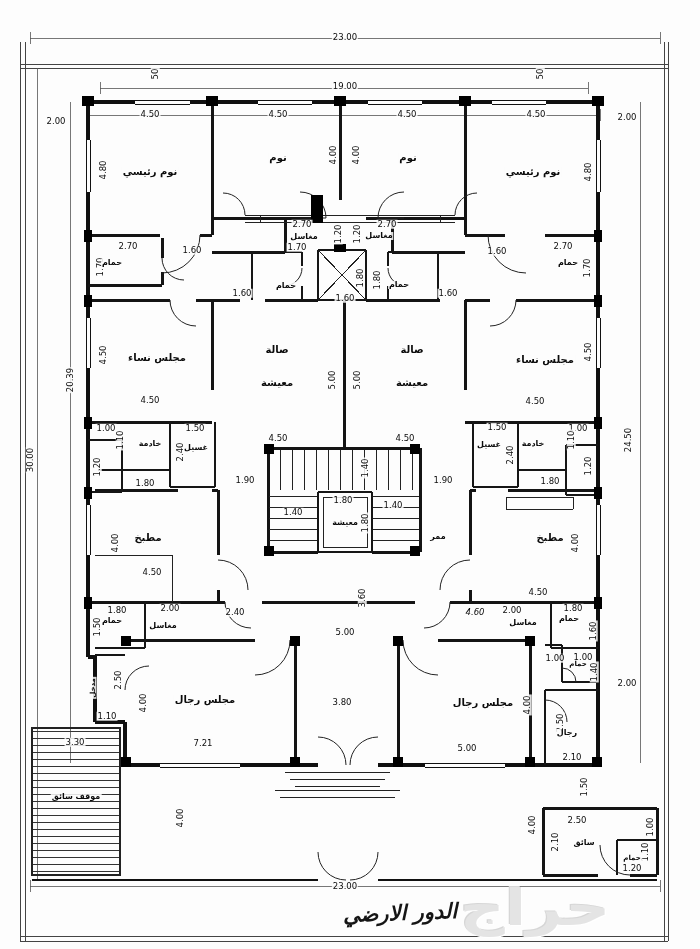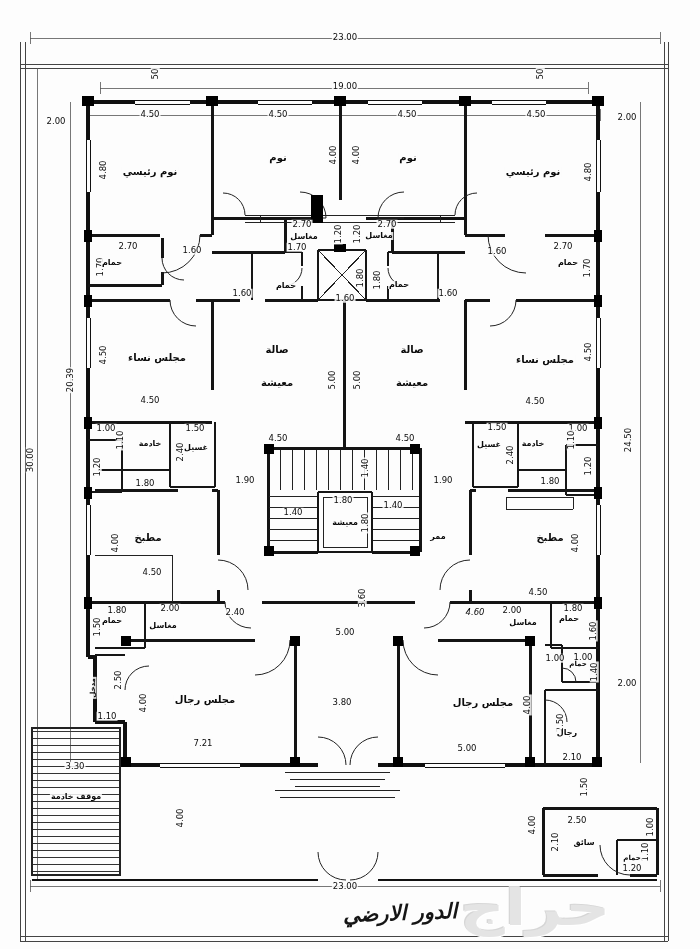--- a/index.html
+++ b/index.html
@@ -272,21 +272,21 @@
       <span class="lbl dim" dir="rtl" style="left: 107px; top: 716px;">1.10</span>
       <span class="lbl dim rot" dir="rtl" style="left: 143px; top: 703px;">4.00</span>
       <span class="lbl dim" dir="rtl" style="left: 203px; top: 743px;">7.21</span>
       <span class="lbl dim" dir="rtl" style="left: 555px; top: 658px;">1.00</span>
       <span class="lbl dim" dir="rtl" style="left: 583px; top: 657px;">1.00</span>
       <span class="lbl dim rot" dir="rtl" style="left: 594px; top: 672px;">1.40</span>
       <span class="lbl dim rot" dir="rtl" style="left: 527px; top: 705px;">4.00</span>
       <span class="lbl dim" dir="rtl" style="left: 467px; top: 748px;">5.00</span>
       <span class="lbl dim rot" dir="rtl" style="left: 560px; top: 723px;">2.50</span>
       <span class="lbl dim" dir="rtl" style="left: 572px; top: 757px;">2.10</span>
-      <span class="lbl dim" dir="rtl" style="left: 75px; top: 742px; margin-top: 24px;">3.30</span>
+      <span class="lbl dim" dir="rtl" style="left: 75px; top: 742px;">3.30</span>
       <span class="lbl dim rot" dir="rtl" style="left: 180px; top: 818px;">4.00</span>
       <span class="lbl dim rot" dir="rtl" style="left: 584px; top: 787px;">1.50</span>
       <span class="lbl dim rot" dir="rtl" style="left: 532px; top: 825px;">4.00</span>
       <span class="lbl dim" dir="rtl" style="left: 577px; top: 820px;">2.50</span>
       <span class="lbl dim rot" dir="rtl" style="left: 555px; top: 842px;">2.10</span>
       <span class="lbl dim rot" dir="rtl" style="left: 650px; top: 827px;">1.00</span>
       <span class="lbl dim rot" dir="rtl" style="left: 645px; top: 852px;">1.10</span>
       <span class="lbl dim" dir="rtl" style="left: 632px; top: 868px;">1.20</span>
       <span class="lbl dim" dir="rtl" style="left: 345px; top: 886px;">23.00</span>
     </div>
@@ -317,19 +317,19 @@
       <span class="lbl room" dir="rtl" style="left: 550px; top: 538px;">مطبخ</span>
       <span class="lbl room" dir="rtl" style="left: 112px; top: 621px; font-size: 8px;">حمام</span>
       <span class="lbl room" dir="rtl" style="left: 163px; top: 626px; font-size: 8px;">مغاسل</span>
       <span class="lbl room" dir="rtl" style="left: 523px; top: 623px; font-size: 8px;">مغاسل</span>
       <span class="lbl room" dir="rtl" style="left: 569px; top: 619px; font-size: 8px;">حمام</span>
       <span class="lbl room" dir="rtl" style="left: 205px; top: 700px;">مجلس رجال</span>
       <span class="lbl room" dir="rtl" style="left: 483px; top: 703px;">مجلس رجال</span>
       <span class="lbl room" dir="rtl" style="left: 578px; top: 664px; font-size: 7px;">حمام</span>
       <span class="lbl room" dir="rtl" style="left: 567px; top: 733px; font-size: 8px;">رجال</span>
       <span class="lbl room rot" dir="rtl" style="left: 93px; top: 688px; font-size: 7px;">مدخل</span>
-      <span class="lbl room" dir="rtl" style="left: 76px; top: 797px; font-size: 8px;">موقف خادمة</span>
+      <span class="lbl room" dir="rtl" style="left: 76px; top: 797px; font-size: 8px;">موقف سائق</span>
       <span class="lbl room" dir="rtl" style="left: 584px; top: 843px; font-size: 8px;">سائق</span>
       <span class="lbl room" dir="rtl" style="left: 632px; top: 858px; font-size: 7px;">حمام</span>
     </div>
 
   <div id="floor-title">الدور الارضي</div>
 </div>
 
 </body></html>

